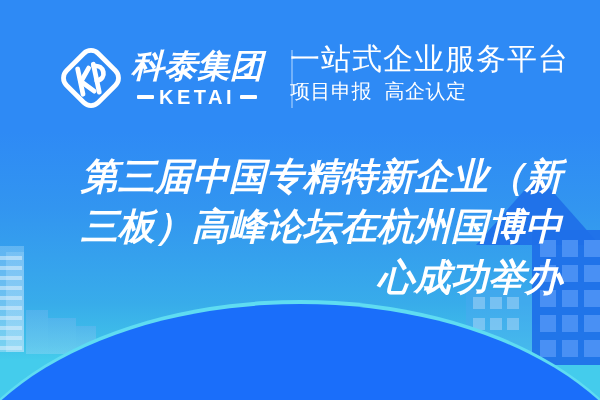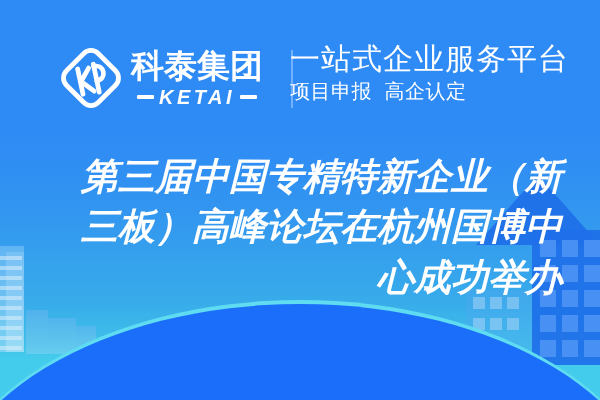--- a/index.html
+++ b/index.html
@@ -29,27 +29,27 @@
   }
 
   
   .header{position:absolute;left:0;top:0;width:600px;height:125px;}
   .logo-wrap{position:absolute;left:57px;top:44px;display:flex;align-items:center;}
   .logo-mark{width:68px;height:68px;flex:0 0 68px;}
   .logo-text{margin-left:6px;display:flex;flex-direction:column;align-items:center;}
   .logo-cn{
     font-family:"DejaVu Sans",sans-serif;
     font-size:33px;font-weight:bold;color:#ffffff;line-height:1;
-    letter-spacing:0px;white-space:nowrap;
+    letter-spacing:0px;white-space:nowrap;font-style:italic;
   }
   .logo-en-row{display:flex;align-items:center;margin-top:5px;width:100%;justify-content:center;}
   .logo-dash{height:4px;width:17px;background:#fff;border-radius:1px;}
   .logo-en{
     font-size:20px;font-weight:bold;color:#fff;letter-spacing:3.5px;
-    line-height:1;margin:0 5px;white-space:nowrap;font-style:italic;
+    line-height:1;margin:0 5px;white-space:nowrap;
   }
 
   .divider{position:absolute;left:291px;top:50px;width:2px;height:58px;background:#7FB9FA;opacity:.85;}
 
   .tagline-wrap{position:absolute;left:290px;top:43px;}
   .tagline-main{
     font-family:"DejaVu Sans",sans-serif;
     font-size:30px;color:#ffffff;line-height:1.08;white-space:nowrap;
     letter-spacing:1px;font-weight:400;
   }

